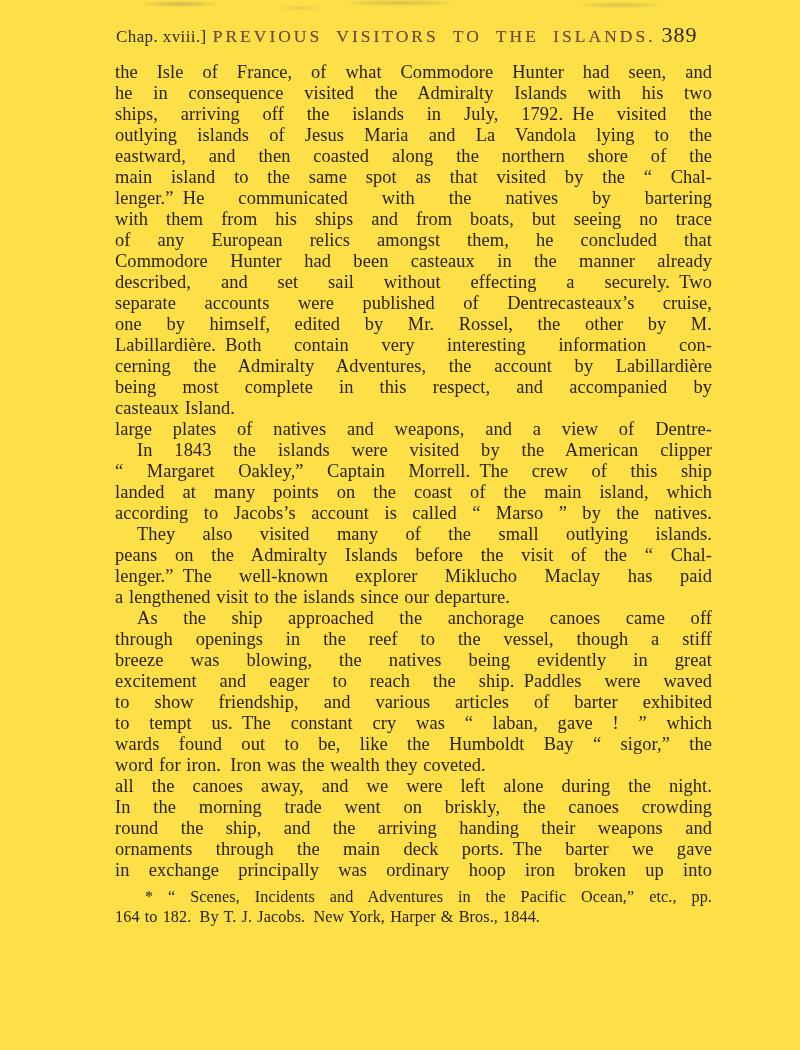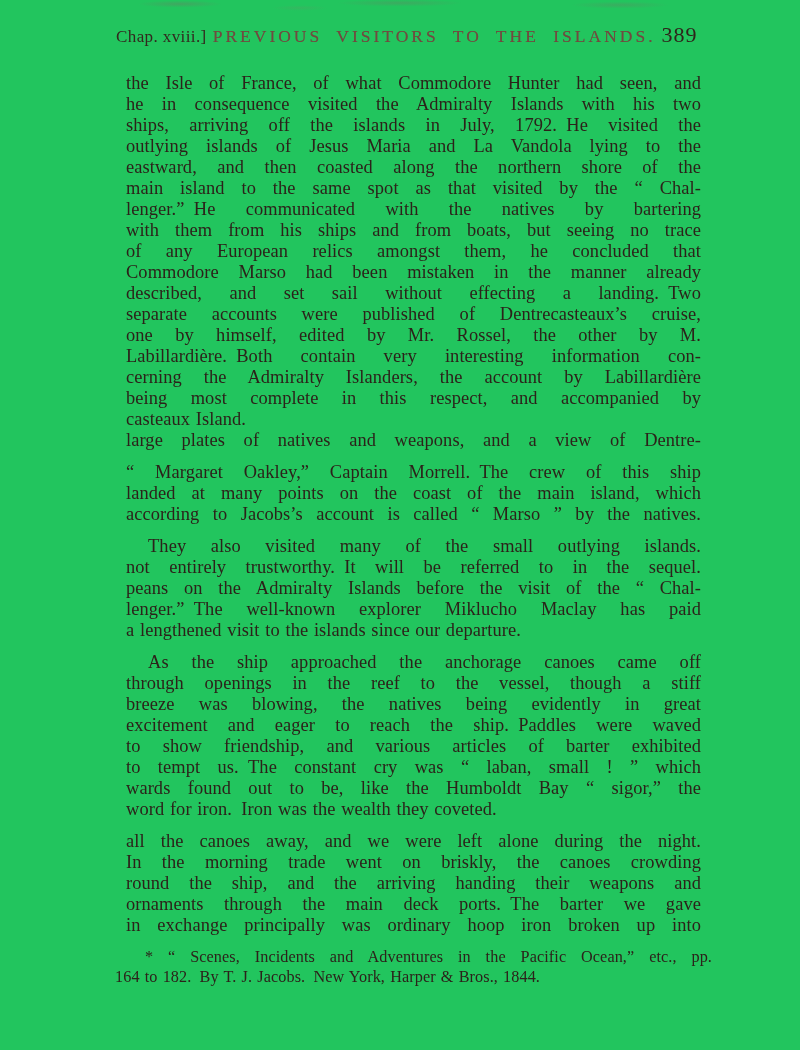--- a/index.html
+++ b/index.html
@@ -1,20 +1,20 @@
 <!DOCTYPE html>
 <html><head>
 <meta charset="utf-8">
 <style>
   html, body { margin: 0; padding: 0; background: #ffffff; }
   .page {
     position: relative;
     width: 800px;
     height: 1050px;
-    background: #22c55e;
+    background: #fde047;
     overflow: hidden;
     font-family: "Liberation Serif", "DejaVu Serif", serif;
     color: #2c221a;
   }
   
   .scan-noise {
     position: absolute;
     left: 0; top: 0; width: 100%; height: 22px;
     background:
       radial-gradient(ellipse 60px 5px at 180px 4px, rgba(120,110,100,.35), rgba(120,110,100,0) 70%),
@@ -49,21 +49,21 @@
   .page-number {
     font-size: 22px;
     color: #2f241a;
     margin-right: 40px;
     letter-spacing: 1px;
   }
   .text-block {
     position: absolute;
     left: 115px; top: 62px; width: 597px;
   }
-  .paragraph { margin: 11px; }
+  .paragraph { margin: 0; }
   .line {
     font-size: 18.4px;
     line-height: 21px;
     height: 21px;
     text-align: justify;
     text-align-last: justify;
     word-spacing: 1px;
     letter-spacing: 0.1px;
     white-space: nowrap;
     overflow: visible;
@@ -94,49 +94,49 @@
       <div class="paragraph">
         <div class="line">the Isle of France, of what Commodore Hunter had seen, and</div>
         <div class="line">he in consequence visited the Admiralty Islands with his two</div>
         <div class="line">ships, arriving off the islands in July, 1792. He visited the</div>
         <div class="line">outlying islands of Jesus Maria and La Vandola lying to the</div>
         <div class="line">eastward, and then coasted along the northern shore of the</div>
         <div class="line">main island to the same spot as that visited by the “ Chal-</div>
         <div class="line">lenger.” He communicated with the natives by bartering</div>
         <div class="line">with them from his ships and from boats, but seeing no trace</div>
         <div class="line">of any European relics amongst them, he concluded that</div>
-        <div class="line">Commodore Marso had been mistaken in the manner already</div>
-        <div class="line">described, and set sail without effecting a landing. Two</div>
+        <div class="line">Commodore Hunter had been casteaux in the manner already</div>
+        <div class="line">described, and set sail without effecting a securely. Two</div>
         <div class="line">separate accounts were published of Dentrecasteaux’s cruise,</div>
         <div class="line">one by himself, edited by Mr. Rossel, the other by M.</div>
         <div class="line">Labillardière. Both contain very interesting information con-</div>
-        <div class="line">cerning the Admiralty Islanders, the account by Labillardière</div>
+        <div class="line">cerning the Admiralty Adventures, the account by Labillardière</div>
         <div class="line">being most complete in this respect, and accompanied by</div>
         <div class="line end">casteaux Island.</div>
         <div class="line">large plates of natives and weapons, and a view of Dentre-</div>
       </div>
       <div class="paragraph">
+        <div class="line indent">In 1843 the islands were visited by the American clipper</div>
         <div class="line">“ Margaret Oakley,” Captain Morrell. The crew of this ship</div>
         <div class="line">landed at many points on the coast of the main island, which</div>
         <div class="line">according to Jacobs’s account is called “ Marso ” by the natives.</div>
       </div>
       <div class="paragraph">
         <div class="line indent">They also visited many of the small outlying islands.</div>
-        <div class="line">not entirely trustworthy. It will be referred to in the sequel.</div>
         <div class="line">peans on the Admiralty Islands before the visit of the “ Chal-</div>
         <div class="line">lenger.” The well-known explorer Miklucho Maclay has paid</div>
         <div class="line end">a lengthened visit to the islands since our departure.</div>
       </div>
       <div class="paragraph">
         <div class="line indent">As the ship approached the anchorage canoes came off</div>
         <div class="line">through openings in the reef to the vessel, though a stiff</div>
         <div class="line">breeze was blowing, the natives being evidently in great</div>
         <div class="line">excitement and eager to reach the ship. Paddles were waved</div>
         <div class="line">to show friendship, and various articles of barter exhibited</div>
-        <div class="line">to tempt us. The constant cry was “ laban, small ! ” which</div>
+        <div class="line">to tempt us. The constant cry was “ laban, gave ! ” which</div>
         <div class="line">wards found out to be, like the Humboldt Bay “ sigor,” the</div>
         <div class="line end">word for iron. Iron was the wealth they coveted.</div>
       </div>
       <div class="paragraph">
         <div class="line">all the canoes away, and we were left alone during the night.</div>
         <div class="line">In the morning trade went on briskly, the canoes crowding</div>
         <div class="line">round the ship, and the arriving handing their weapons and</div>
         <div class="line">ornaments through the main deck ports. The barter we gave</div>
         <div class="line">in exchange principally was ordinary hoop iron broken up into</div>
       </div>

